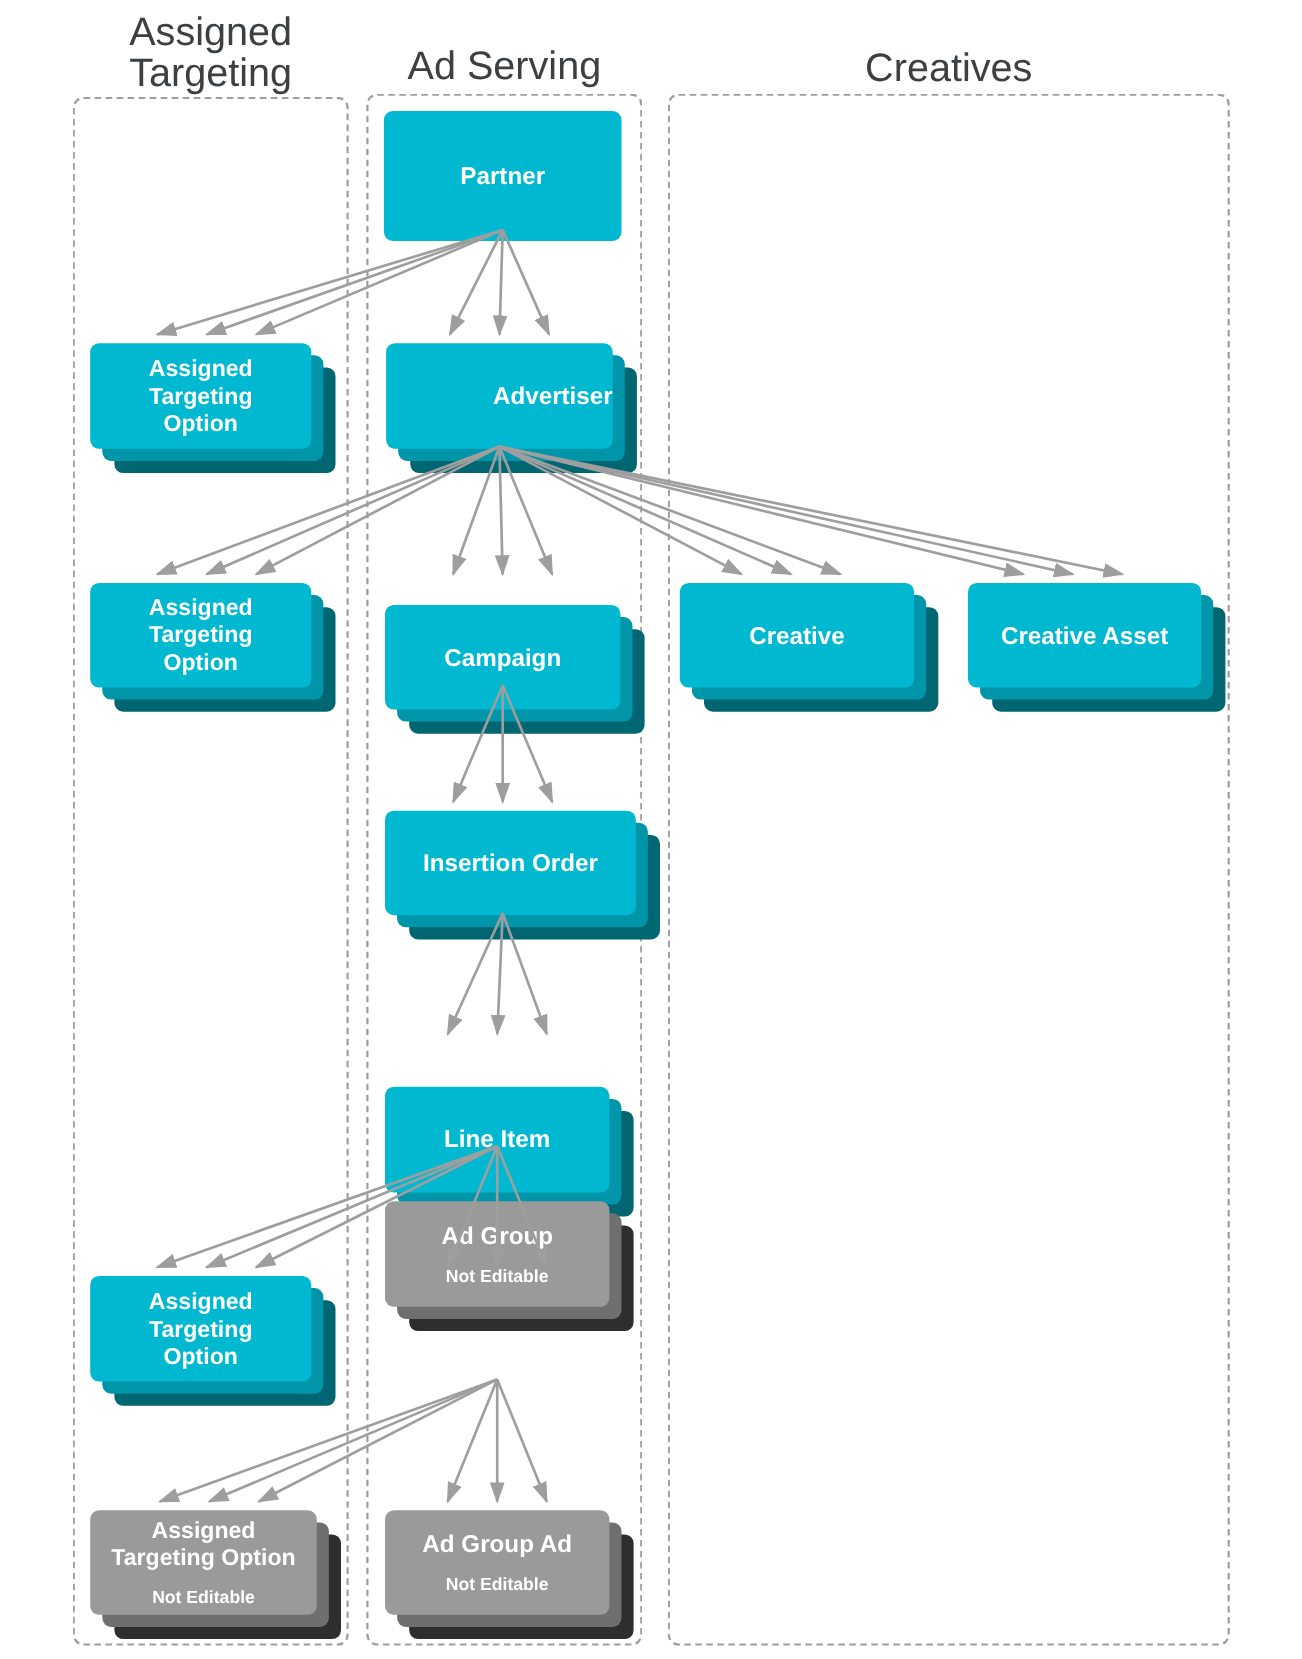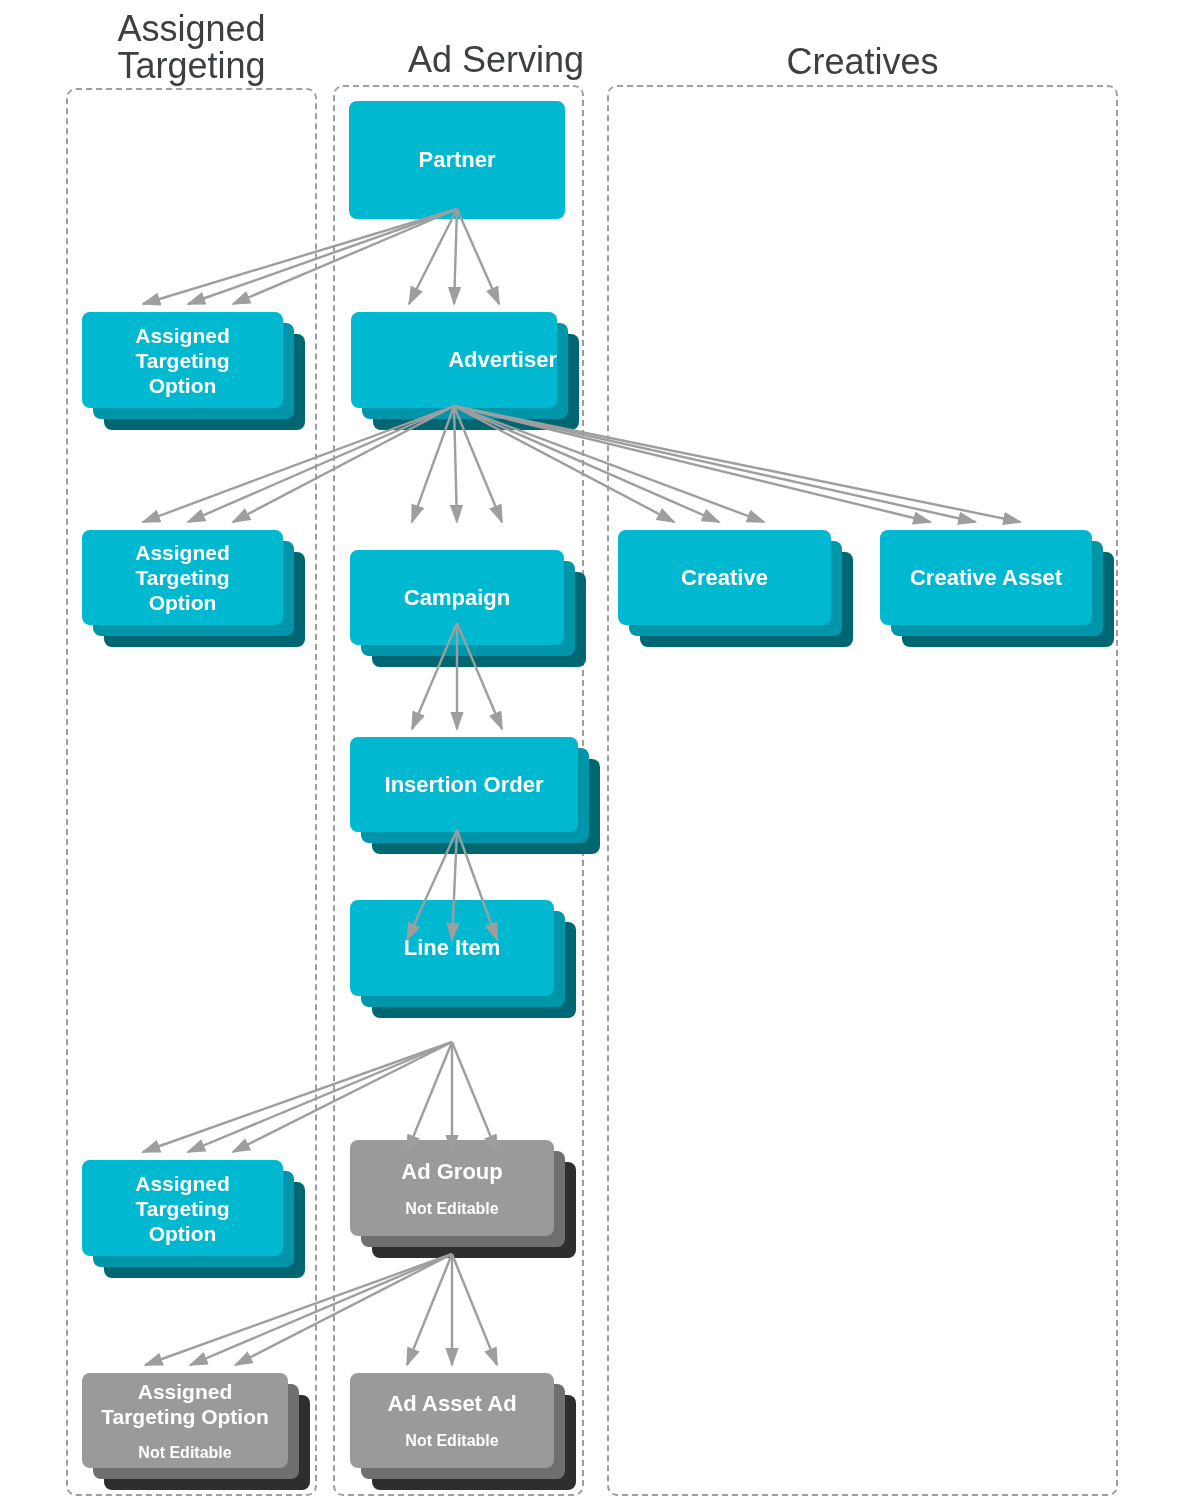--- a/index.html
+++ b/index.html
@@ -24,21 +24,21 @@
     border-radius:10px;box-sizing:border-box;z-index:1;background:transparent;
   }
   #col-assigned-targeting{left:66px;top:88px;width:251px;height:1408px;}
   #col-ad-serving{left:333px;top:85px;width:251px;height:1411px;}
   #col-creatives{left:607px;top:85px;width:511px;height:1411px;}
   .col-title{
     position:absolute;text-align:center;font-size:36px;line-height:37px;
     color:var(--heading-text);z-index:2;
   }
   #title-assigned-targeting{left:60px;top:10px;width:263px;}
-  #title-ad-serving{left:333px;top:41px;width:251px;text-align:right;}
+  #title-ad-serving{left:333px;top:41px;width:251px;}
   #title-creatives{left:607px;top:43px;width:511px;}
 
   .node{
     position:absolute;border-radius:8px;box-sizing:border-box;
     display:flex;flex-direction:column;align-items:center;justify-content:center;
     text-align:center;color:var(--node-text);font-weight:bold;z-index:3;
   }
   .node.editable{
     background:var(--node-editable);
     box-shadow:11px 11px 0 var(--node-editable-layer2), 22px 22px 0 var(--node-editable-layer3);
@@ -93,40 +93,40 @@
 </div>
 
 <div class="node editable" id="n-creative-asset" style="left: 880px; top: 530px; width: 212px; height: 95px;">
   <div class="node-label">Creative Asset</div>
 </div>
 
 <div class="node editable" id="n-insertion-order" style="left: 350px; top: 737px; width: 228px; height: 95px;">
   <div class="node-label">Insertion Order</div>
 </div>
 
-<div class="node editable" id="n-line-item" style="left: 350px; top: 900px; width: 204px; height: 96px;">
+<div class="node editable" id="n-line-item" style="left: 350px; top: 988px; width: 204px; height: 96px;">
   <div class="node-label">Line Item</div>
 </div>
 
 <div class="node editable ato" id="n-ato3" style="left: 82px; top: 1160px; width: 201px; height: 96px;">
   <div class="node-label">Assigned Targeting Option</div>
 </div>
 
-<div class="node locked" id="n-ad-group" style="left: 350px; top: 1140px; width: 204px; height: 96px; text-align: right;">
+<div class="node locked" id="n-ad-group" style="left: 350px; top: 1092px; width: 204px; height: 96px; text-align: right;">
   <div class="node-label">Ad Group</div>
   <div class="node-sublabel">Not Editable</div>
 </div>
 
 <div class="node locked" id="n-ato4" style="left: 82px; top: 1373px; width: 206px; height: 95px;">
   <div class="node-label">Assigned Targeting Option</div>
   <div class="node-sublabel">Not Editable</div>
 </div>
 
 <div class="node locked" id="n-ad-group-ad" style="left: 350px; top: 1373px; width: 204px; height: 95px;">
-  <div class="node-label">Ad Asset Ad</div>
+  <div class="node-label">Ad Group Ad</div>
   <div class="node-sublabel">Not Editable</div>
 </div>
 
 <svg id="arrows" width="1184" height="1508" viewBox="0 0 1184 1508">
   <defs>
     <marker id="ah" viewBox="0 0 10 7" refX="9" refY="3.5" markerWidth="8" markerHeight="5.6" orient="auto" markerUnits="strokeWidth">
       <path d="M0,0 L10,3.5 L0,7 Z" fill="#9e9e9e"></path>
     </marker>
   </defs>
 <line x1="457" y1="209" x2="142.99" y2="304" marker-end="url(#ah)"></line>

